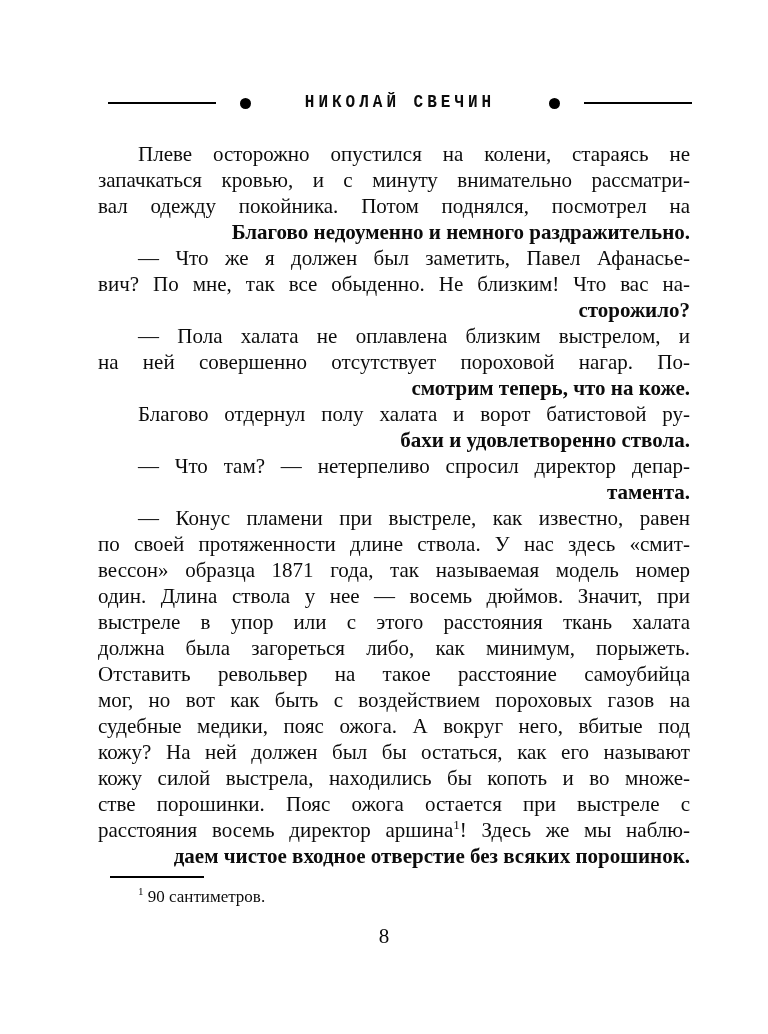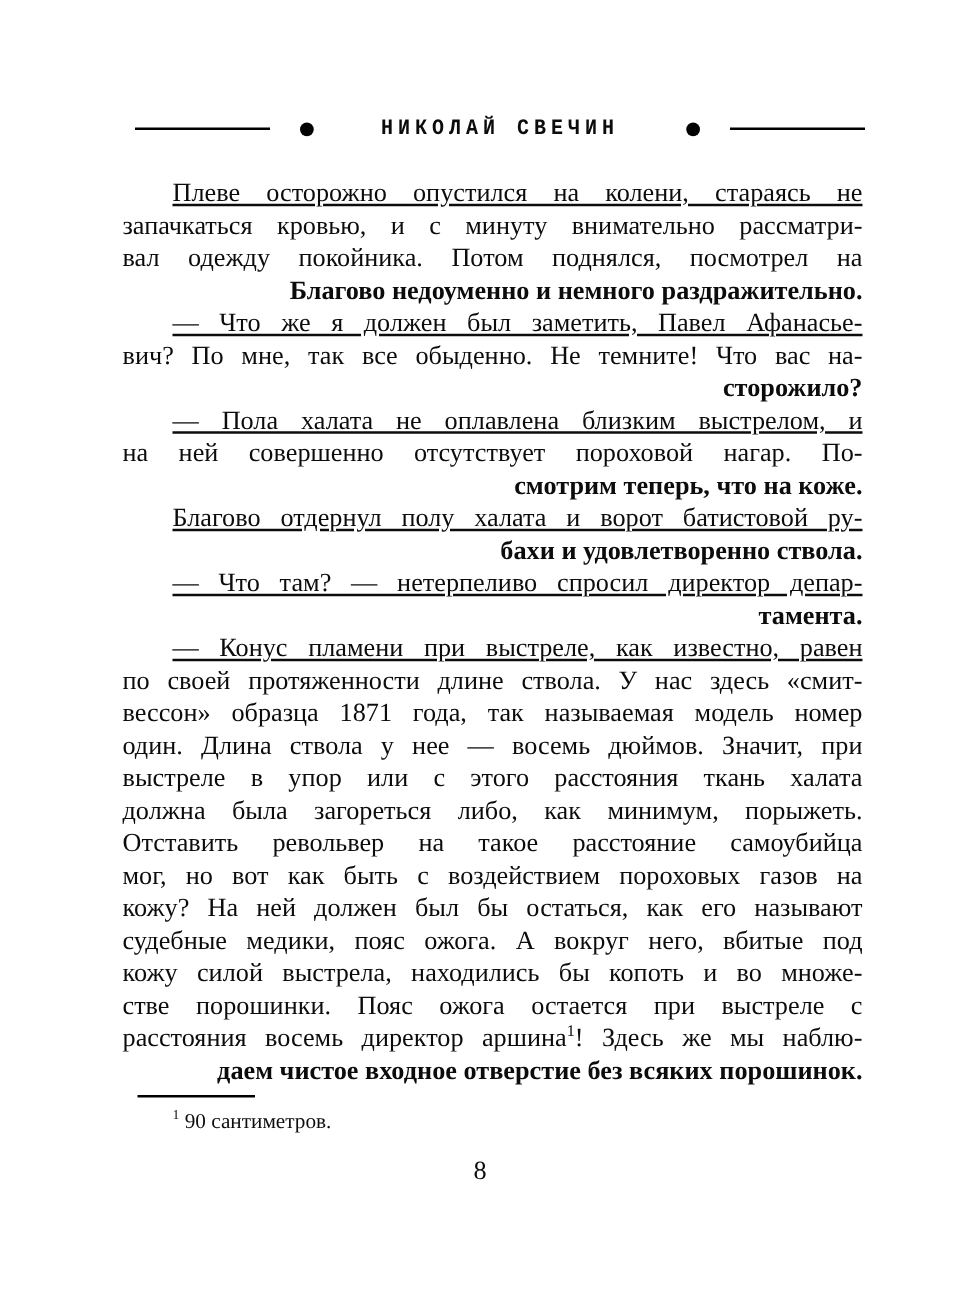--- a/index.html
+++ b/index.html
@@ -54,21 +54,21 @@
     font-size: 21px;
     line-height: 26px;
   }
   .para { margin: 0; padding: 0; }
   .tl { 
     text-align: justify;
     text-align-last: justify;
     white-space: normal;
   }
   .tl-last { text-align: right; font-weight: bold; }
-  .ind { text-indent: 40px; text-decoration: underline; }
+  .ind { text-indent: 40px; }
   sup.fn-ref {
     font-size: 13px;
     line-height: 0;
     vertical-align: super;
   }
   
   .footnote-rule {
     position: absolute;
     top: 876px;
     left: 110px;
@@ -117,21 +117,21 @@
 
     <div class="para">
       <div class="tl ind">Плеве осторожно опустился на колени, стараясь не</div>
       <div class="tl">запачкаться кровью, и с минуту внимательно рассматри-</div>
       <div class="tl">вал одежду покойника. Потом поднялся, посмотрел на</div>
       <div class="tl-last">Благово недоуменно и немного раздражительно.</div>
     </div>
 
     <div class="para">
       <div class="tl ind">— Что же я должен был заметить, Павел Афанасье-</div>
-      <div class="tl">вич? По мне, так все обыденно. Не темните! Что вас на-</div>
+      <div class="tl">вич? По мне, так все обыденно. Не близким! Что вас на-</div>
       <div class="tl-last">сторожило?</div>
     </div>
 
     <div class="para">
       <div class="tl ind">— Пола халата не оплавлена близким выстрелом, и</div>
       <div class="tl">на ней совершенно отсутствует пороховой нагар. По-</div>
       <div class="tl-last">смотрим теперь, что на коже.</div>
     </div>
 
     <div class="para">
@@ -146,22 +146,22 @@
 
     <div class="para">
       <div class="tl ind">— Конус пламени при выстреле, как известно, равен</div>
       <div class="tl">по своей протяженности длине ствола. У нас здесь «смит-</div>
       <div class="tl">вессон» образца 1871 года, так называемая модель номер</div>
       <div class="tl">один. Длина ствола у нее — восемь дюймов. Значит, при</div>
       <div class="tl">выстреле в упор или с этого расстояния ткань халата</div>
       <div class="tl">должна была загореться либо, как минимум, порыжеть.</div>
       <div class="tl">Отставить револьвер на такое расстояние самоубийца</div>
       <div class="tl">мог, но вот как быть с воздействием пороховых газов на</div>
+      <div class="tl">судебные медики, пояс ожога. А вокруг него, вбитые под</div>
       <div class="tl">кожу? На ней должен был бы остаться, как его называют</div>
-      <div class="tl">судебные медики, пояс ожога. А вокруг него, вбитые под</div>
       <div class="tl">кожу силой выстрела, находились бы копоть и во множе-</div>
       <div class="tl">стве порошинки. Пояс ожога остается при выстреле с</div>
       <div class="tl"><span>расстояния восемь директор аршина</span><sup class="fn-ref">1</sup><span>! Здесь же мы наблю-</span></div>
       <div class="tl-last">даем чистое входное отверстие без всяких порошинок.</div>
     </div>
 
   </div>
 
   <div class="footnote-rule"></div>
 

